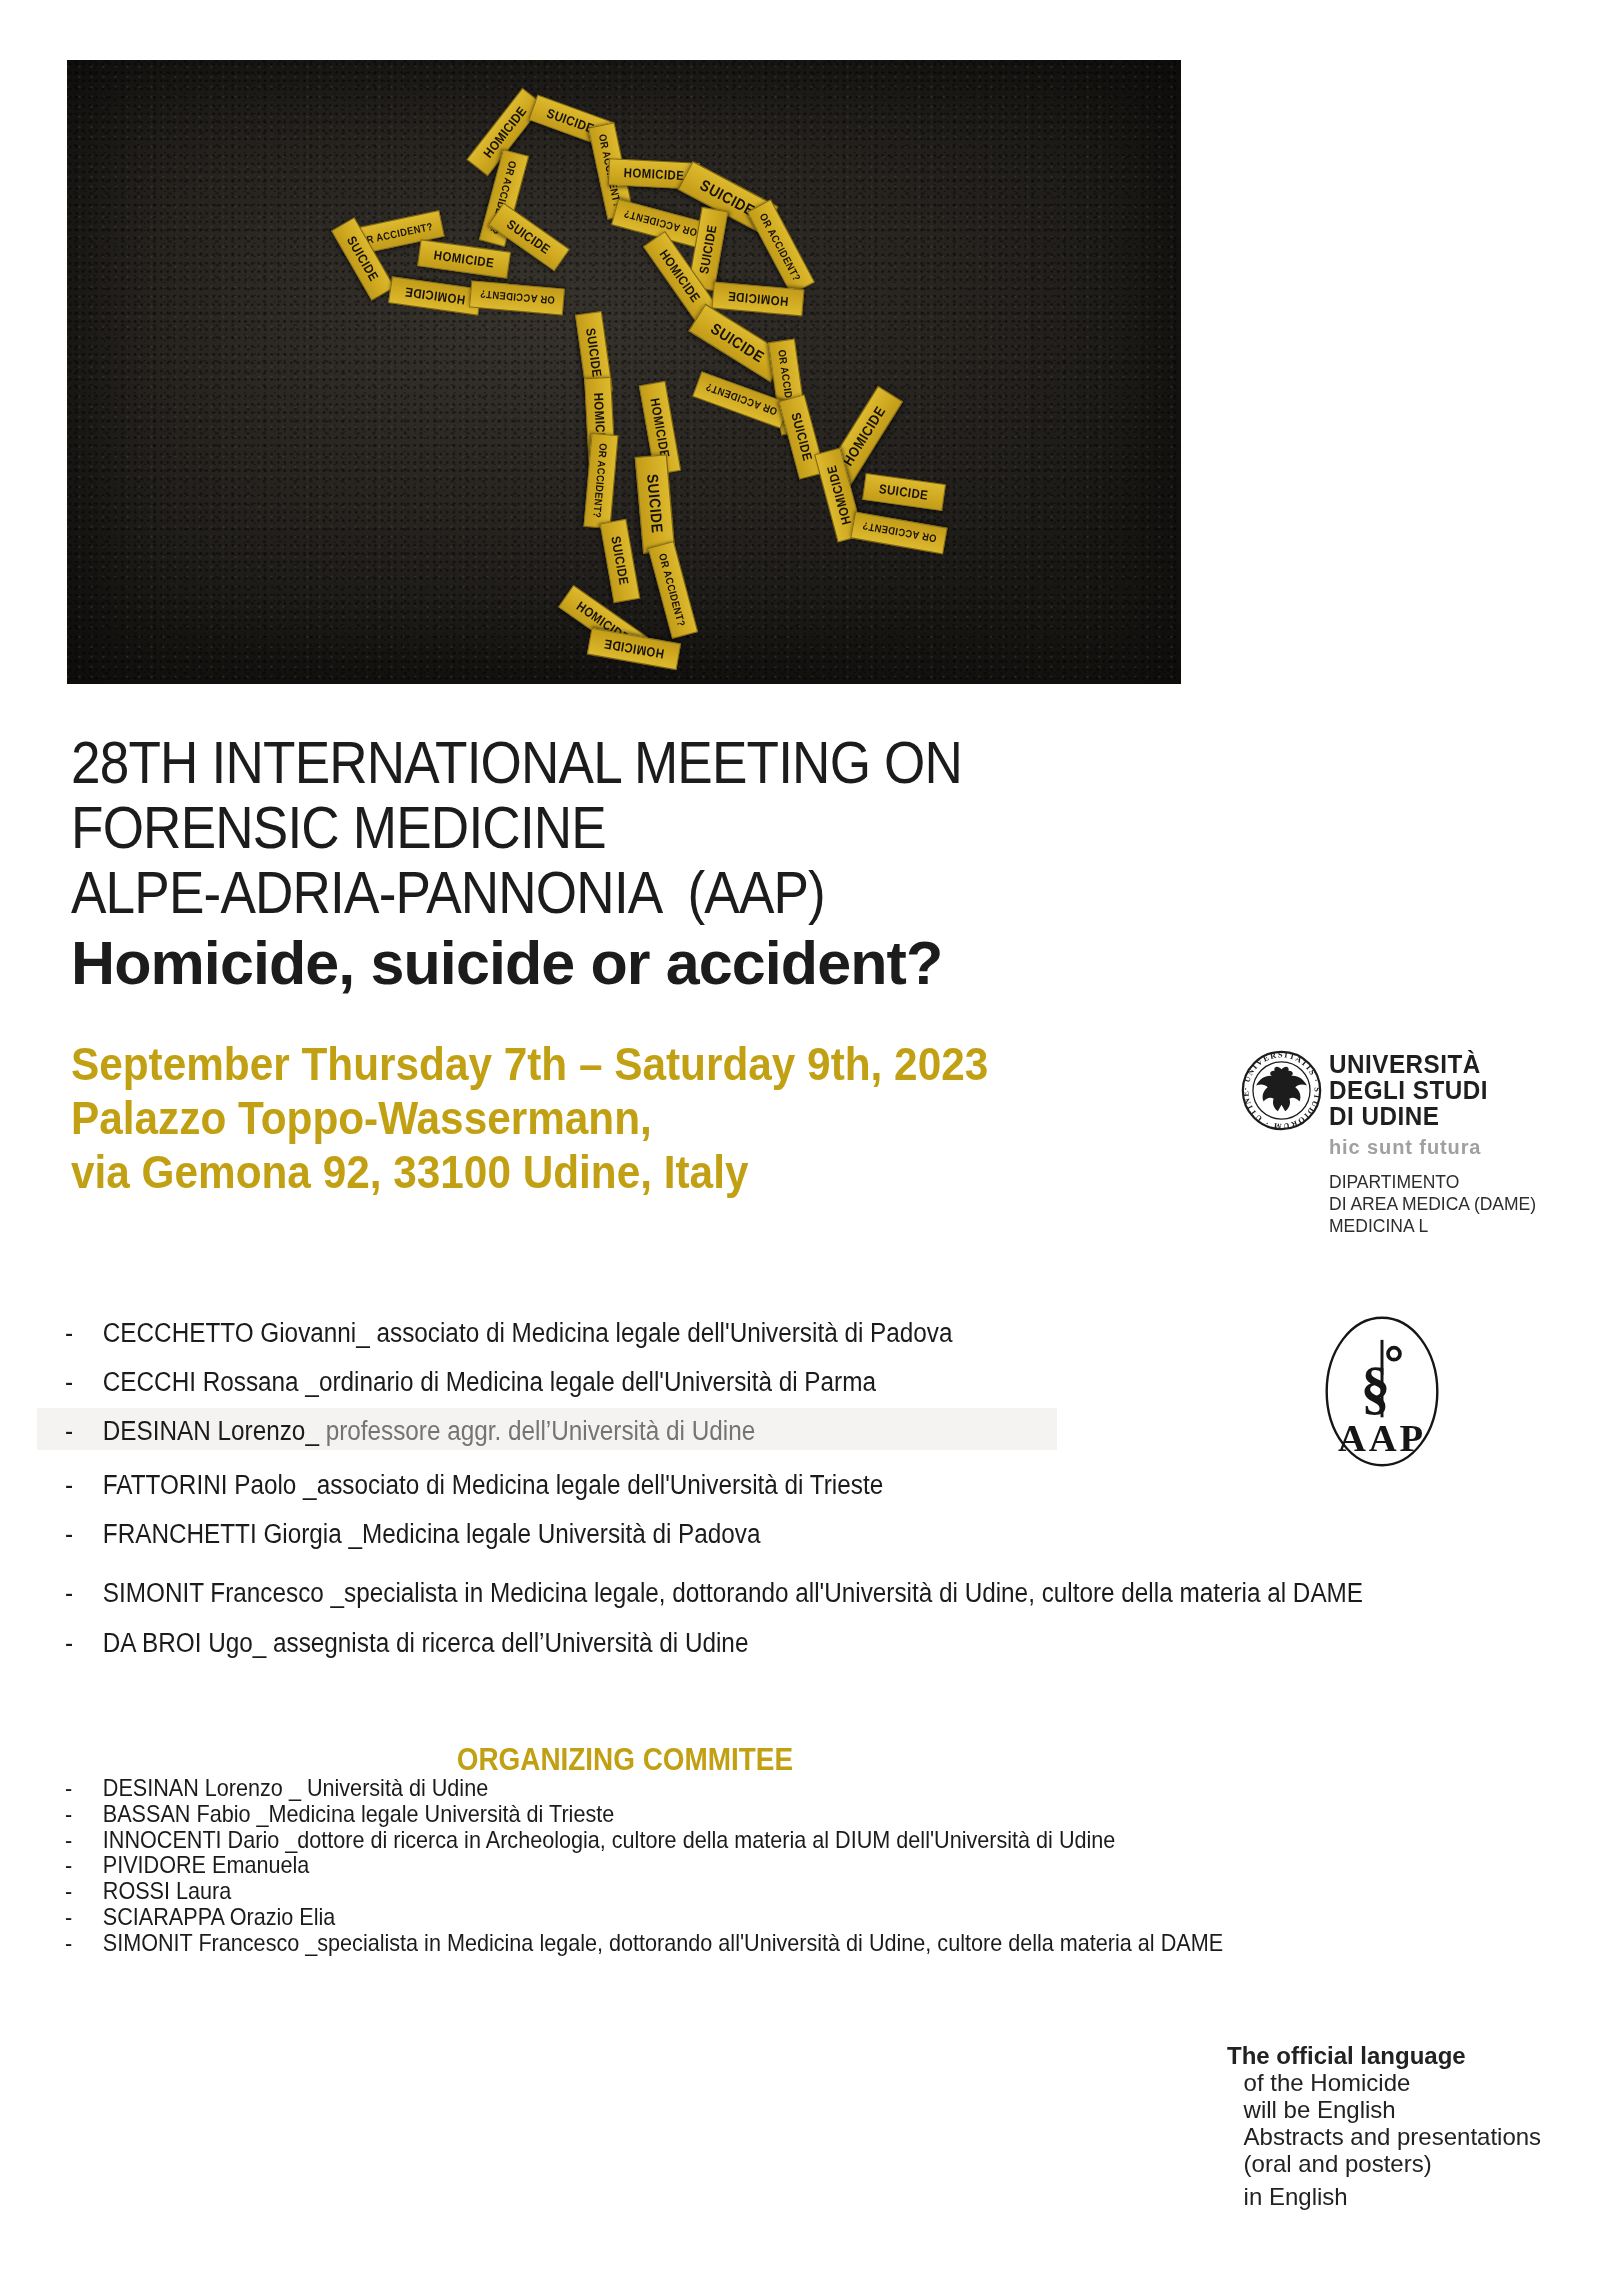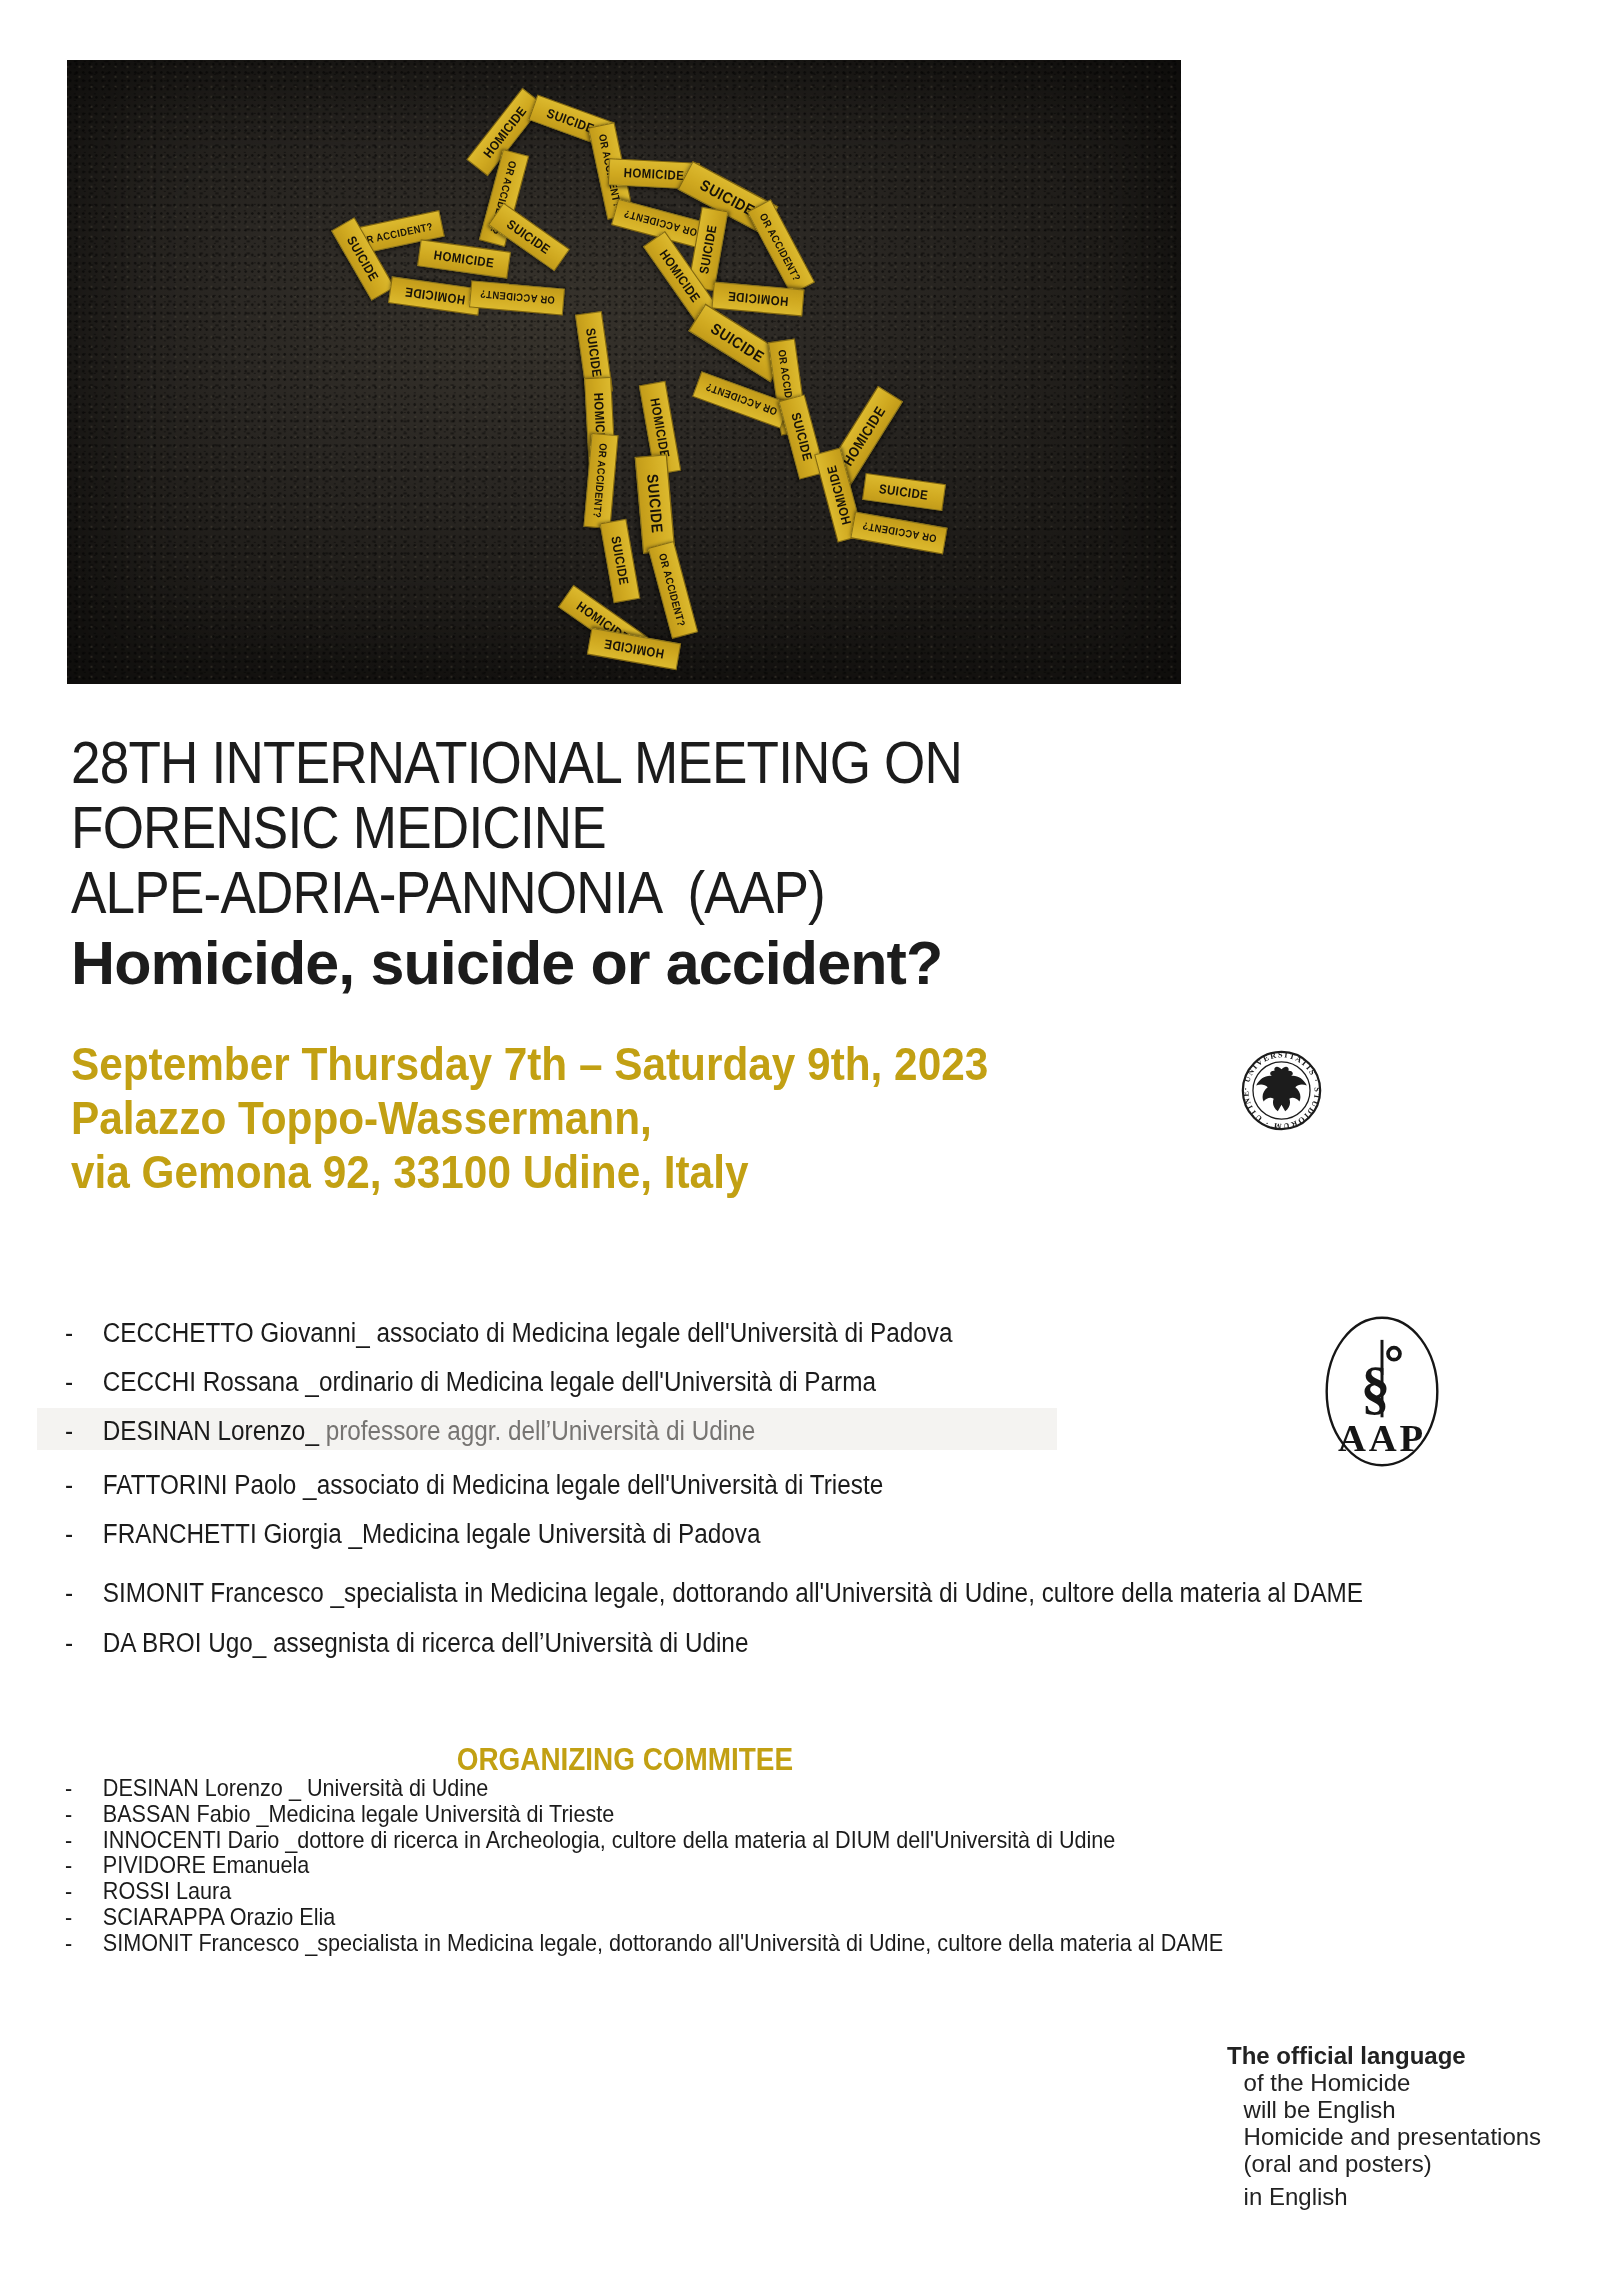--- a/index.html
+++ b/index.html
@@ -198,20 +198,31 @@
     <circle cx="44" cy="44" r="42" fill="#ffffff" stroke="#1c1c1c" stroke-width="2.4"></circle>
     <circle cx="44" cy="44" r="31" fill="none" stroke="#1c1c1c" stroke-width="1.4"></circle>
     <defs>
         <path id="ringpath" d="M44,44 m-36,0 a36,36 0 1,1 72,0 a36,36 0 1,1 -72,0"></path>
       </defs>
     <text font-family="Liberation Serif, serif" font-size="9" font-weight="bold" fill="#1c1c1c" letter-spacing="1.5">
       <textPath href="#ringpath">· UNIVERSITATIS · STUDIORUM · UTINENSIS ·</textPath>
     </text>
     <path fill="#1c1c1c" d="M44 21 C40 16 35 18 36.5 22.5 C32 22 30 26 33.5 28 C27 27 20 31 16.5 38.5 C22 36.5 26 37.5 29 40.5 C24 44.5 22 50.5 24.5 56 C28 52 32 51 35.5 53 C33.5 58 35.5 63 40 66.5 L44 59.5 L48 66.5 C52.5 63 54.5 58 52.5 53 C56 51 60 52 63.5 56 C66 50.5 64 44.5 59 40.5 C62 37.5 66 36.5 71.5 38.5 C68 31 61 27 54.5 28 C58 26 56 22 51.5 22.5 C53 18 48 16 44 21 Z"></path>
   </svg>
+  <div class="uni-text">
+    <div class="uni-name">UNIVERSITÀ</div>
+    <div class="uni-name">DEGLI STUDI</div>
+    <div class="uni-name">DI UDINE</div>
+    <div class="uni-motto">hic sunt futura</div>
+    <div class="uni-dept">
+      <div>DIPARTIMENTO</div>
+      <div>DI AREA MEDICA (DAME)</div>
+      <div>MEDICINA L</div>
+    </div>
+  </div>
 
   <svg class="aap" viewBox="0 0 128 168">
     <ellipse cx="64" cy="84" rx="60" ry="80" fill="#ffffff" stroke="#161616" stroke-width="2.6"></ellipse>
     <line x1="64" y1="28" x2="64" y2="112" stroke="#161616" stroke-width="3.2"></line>
     <circle cx="77" cy="43" r="6.5" fill="none" stroke="#161616" stroke-width="4"></circle>
     <text x="57" y="102" font-family="Liberation Serif, serif" font-size="64" font-weight="bold" fill="#161616" text-anchor="middle">§</text>
     <text x="64" y="148" font-family="Liberation Serif, serif" font-size="42" font-weight="bold" letter-spacing="3" fill="#161616" text-anchor="middle">AAP</text>
   </svg>
 
   <div class="highlight-band"></div>
@@ -235,19 +246,19 @@
       <div class="citem" style="top: 1851px;"><span class="dash">-</span><span class="name">PIVIDORE Emanuela</span><span class="rest"></span></div>
       <div class="citem" style="top: 1877px;"><span class="dash">-</span><span class="name">ROSSI Laura</span><span class="rest"></span></div>
       <div class="citem" style="top: 1903px;"><span class="dash">-</span><span class="name">SCIARAPPA Orazio Elia</span><span class="rest"></span></div>
       <div class="citem" style="top: 1929px;"><span class="dash">-</span><span class="name">SIMONIT Francesco </span><span class="rest">_specialista in Medicina legale, dottorando all'Università di Udine, cultore della materia al DAME</span></div>
     </div>
 
   <div class="footer">
     <div class="fline">The official language</div>
     <div class="fline">of the Homicide</div>
     <div class="fline">will be English</div>
-    <div class="fline">Homicide and presentations</div>
+    <div class="fline">Abstracts and presentations</div>
     <div class="fline">(oral and posters)</div>
     <div class="fline">in English</div>
   </div>
 
 </div>
 
 
 </body></html>

